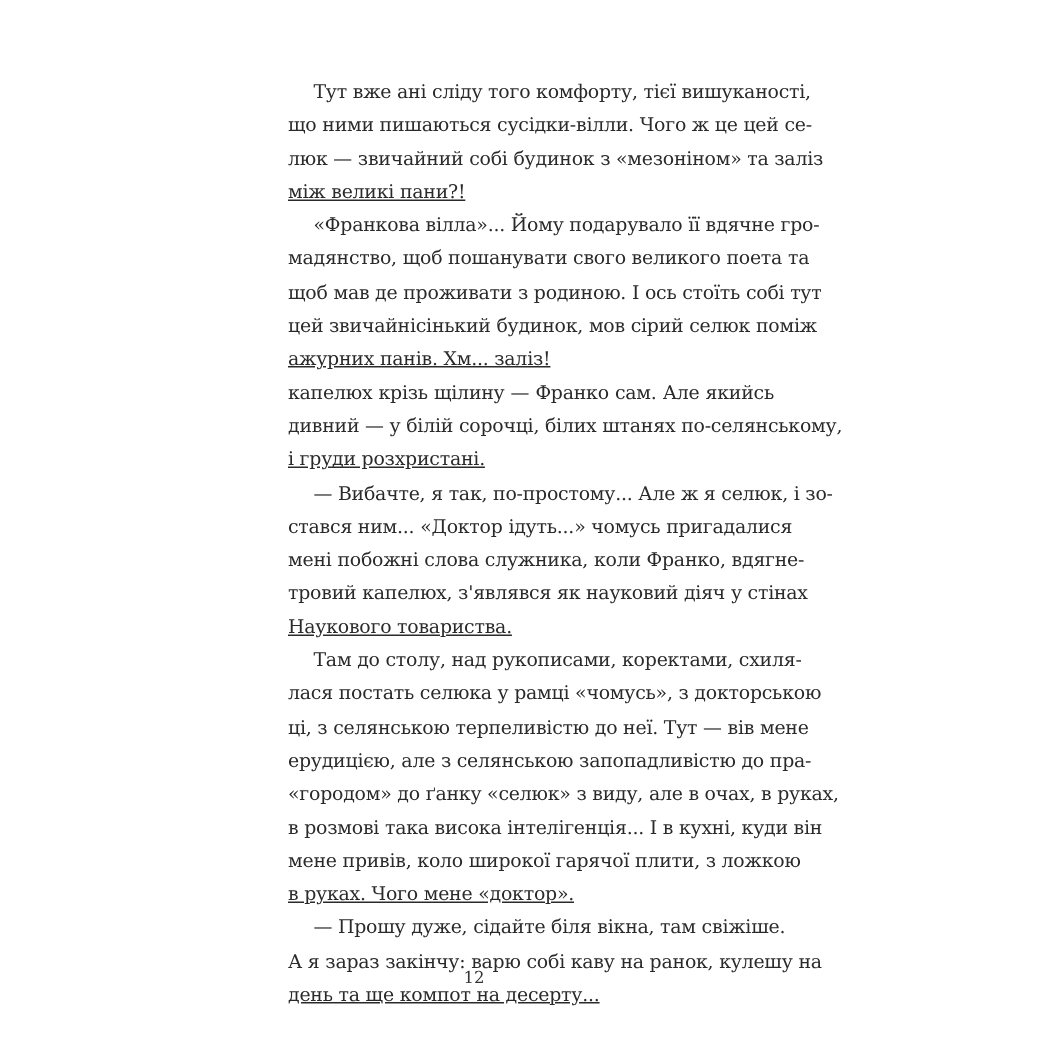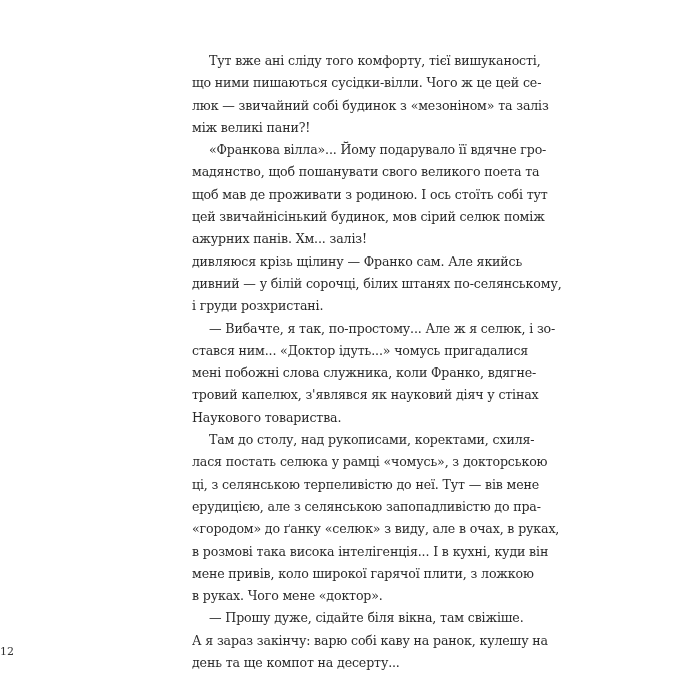--- a/index.html
+++ b/index.html
@@ -35,27 +35,28 @@
       white-space: nowrap;
       text-align: justify;
       text-align-last: justify;
       height: 22.3px;
     }
     .line.indent {
       padding-left: 17px;
     }
     .line.last {
       text-align-last: left;
+      text-decoration: underline;
     }
     .page-number {
       position: absolute;
       left: 0;
       width: 632px;
       top: 645px;
-      text-align: left;
+      text-align: center;
       font-family: "DejaVu Serif", "Liberation Serif", serif;
       font-size: 11px;
       color: #333333;
     }
   </style>
 </head>
 <body>
 
 <div class="page">
   <div class="text-block">
@@ -64,21 +65,21 @@
     <span class="line">що ними пишаються сусідки-вілли. Чого ж це цей се-</span>
     <span class="line">люк — звичайний собі будинок з «мезоніном» та заліз</span>
     <span class="line last">між великі пани?!</span>
 
     <span class="line indent">«Франкова вілла»... Йому подарувало її вдячне гро-</span>
     <span class="line">мадянство, щоб пошанувати свого великого поета та</span>
     <span class="line">щоб мав де проживати з родиною. І ось стоїть собі тут</span>
     <span class="line">цей звичайнісінький будинок, мов сірий селюк поміж</span>
     <span class="line last">ажурних панів. Хм... заліз!</span>
 
-    <span class="line">дивляюся крізь щілину — Франко сам. Але якийсь</span>
+    <span class="line">капелюх крізь щілину — Франко сам. Але якийсь</span>
     <span class="line">дивний — у білій сорочці, білих штанях по-селянському,</span>
     <span class="line last">і груди розхристані.</span>
 
     <span class="line indent">— Вибачте, я так, по-простому... Але ж я селюк, і зо-</span>
     <span class="line">стався ним... «Доктор ідуть...» чомусь пригадалися</span>
     <span class="line">мені побожні слова служника, коли Франко, вдягне-</span>
     <span class="line">тровий капелюх, з'являвся як науковий діяч у стінах</span>
     <span class="line last">Наукового товариства.</span>
 
     <span class="line indent">Там до столу, над рукописами, коректами, схиля-</span>

